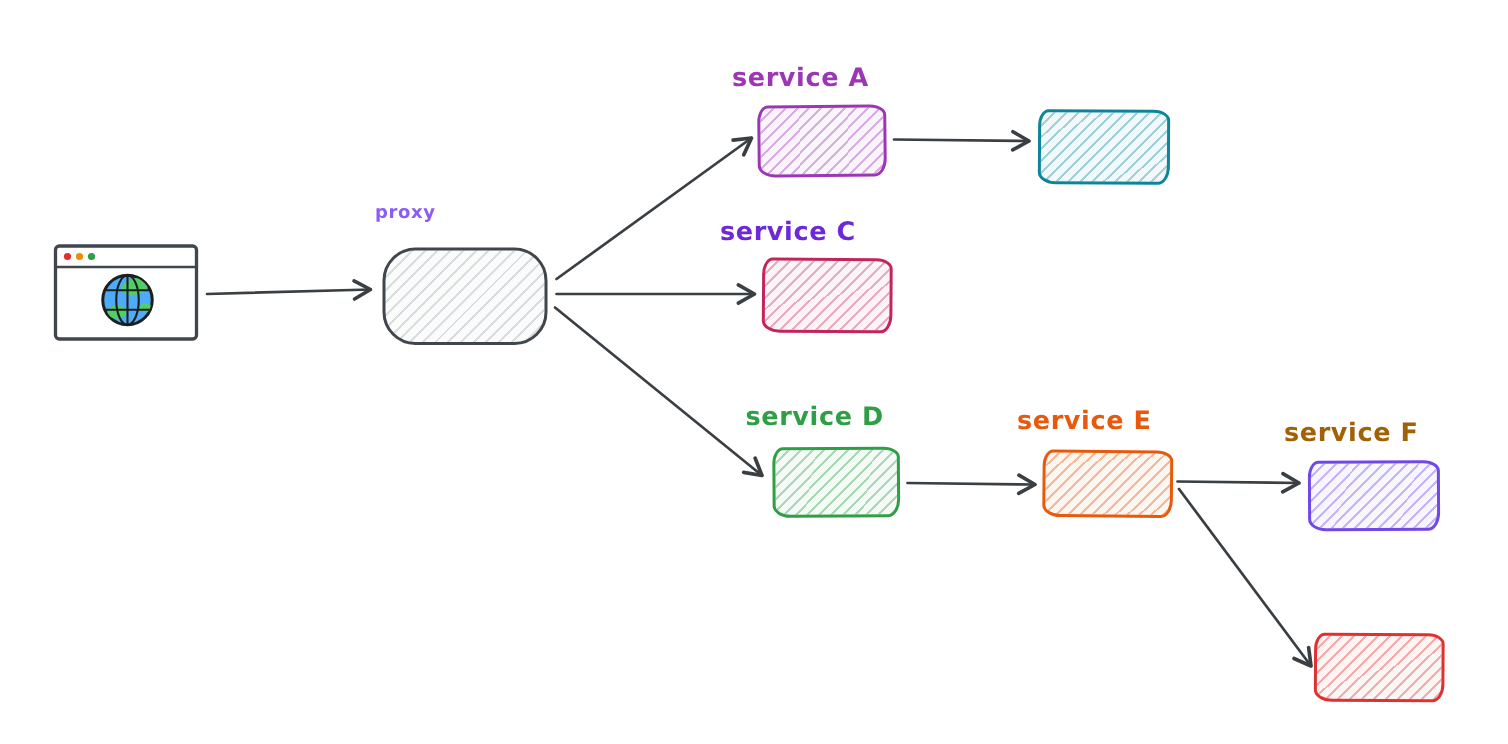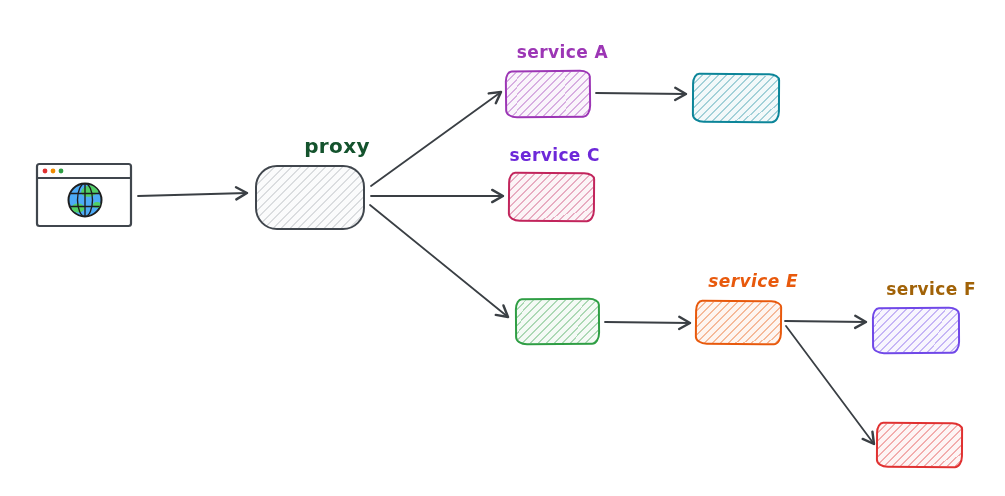--- a/index.html
+++ b/index.html
@@ -6,54 +6,54 @@
   .canvas{
     position:relative;
     width:1005px;height:496px;
     background:#ffffff;
     font-family:"DejaVu Sans", sans-serif;
     overflow:hidden;
   }
   .layer{position:absolute;left:0;top:0;width:1005px;height:496px;}
   .label{
     position:absolute;
-    text-align:right;
+    text-align:left;
     font-size:17px;
     letter-spacing:.4px;
     font-weight:600;
     white-space:nowrap;
   }
   .box{
     position:absolute;
     box-sizing:border-box;
     border:2px solid;
     border-radius:7px 11px 8px 12px / 11px 7px 12px 8px;
   }
   
   .proxy-box{
     left:255px;top:165px;width:110px;height:65px;
     border-color:#40464d;border-radius:22px;
     background:repeating-linear-gradient(135deg, rgba(134,142,150,.30) 0 1.4px, rgba(233,236,239,.20) 1.4px 6px);
   }
-  .proxy-label{left:250px;top:134px;width:120px;font-size:20px;color:#14532d;}
+  .proxy-label{left:250px;top:134px;width:120px;font-size:12px;color:#8b5cf6;}
   .a-box{left:505px;top:70px;width:86px;height:48px;border-color:#9c36b5;transform:rotate(-.6deg);
     background:repeating-linear-gradient(135deg, rgba(156,54,181,.40) 0 1.4px, rgba(156,54,181,.05) 1.4px 5.6px);}
   .a-label{left:488px;top:42px;width:120px;color:#9c36b5;}
   .b-box{left:692px;top:73px;width:88px;height:50px;border-color:#0c8599;transform:rotate(.3deg);
     background:repeating-linear-gradient(135deg, rgba(12,133,153,.38) 0 1.4px, rgba(12,133,153,.05) 1.4px 5.6px);}
   .b-label{left:676px;top:42px;width:120px;color:#0c8599;}
   .c-box{left:508px;top:172px;width:87px;height:50px;border-color:#c2255c;transform:rotate(.4deg);
     background:repeating-linear-gradient(135deg, rgba(194,37,92,.38) 0 1.4px, rgba(194,37,92,.05) 1.4px 5.6px);}
   .c-label{left:480px;top:145px;width:120px;color:#6d28d9;}
   .d-box{left:515px;top:298px;width:85px;height:47px;border-color:#2f9e44;transform:rotate(-.4deg);
     background:repeating-linear-gradient(135deg, rgba(47,158,68,.40) 0 1.4px, rgba(47,158,68,.05) 1.4px 5.6px);}
   .d-label{left:497px;top:268px;width:120px;color:#2f9e44;}
   .e-box{left:695px;top:300px;width:87px;height:45px;border-color:#e8590c;transform:rotate(.5deg);
     background:repeating-linear-gradient(135deg, rgba(232,89,12,.42) 0 1.4px, rgba(232,89,12,.06) 1.4px 5.6px);}
-  .e-label{left:678px;top:271px;width:120px;color:#e8590c;font-style:italic;}
+  .e-label{left:678px;top:271px;width:120px;color:#e8590c;}
   .f-box{left:872px;top:307px;width:88px;height:47px;border-color:#7048e8;transform:rotate(-.3deg);
     background:repeating-linear-gradient(135deg, rgba(112,72,232,.40) 0 1.4px, rgba(112,72,232,.05) 1.4px 5.6px);}
   .f-label{left:856px;top:279px;width:120px;color:#a16207;}
   .g-box{left:876px;top:422px;width:87px;height:46px;border-color:#e03131;transform:rotate(.3deg);
     background:repeating-linear-gradient(135deg, rgba(224,49,49,.40) 0 1.4px, rgba(224,49,49,.05) 1.4px 5.6px);}
   .g-label{left:859px;top:391px;width:120px;color:#e03131;}
 </style>
 </head>
 <body>
 
@@ -109,20 +109,21 @@
   <div class="box proxy-box"></div>
 
   <div class="label a-label">service A</div>
   <div class="box a-box"></div>
 
   <div class="box b-box"></div>
 
   <div class="label c-label">service C</div>
   <div class="box c-box"></div>
 
+  <div class="label d-label">service D</div>
   <div class="box d-box"></div>
 
   <div class="label e-label">service E</div>
   <div class="box e-box"></div>
 
   <div class="label f-label">service F</div>
   <div class="box f-box"></div>
 
   <div class="box g-box"></div>
 

